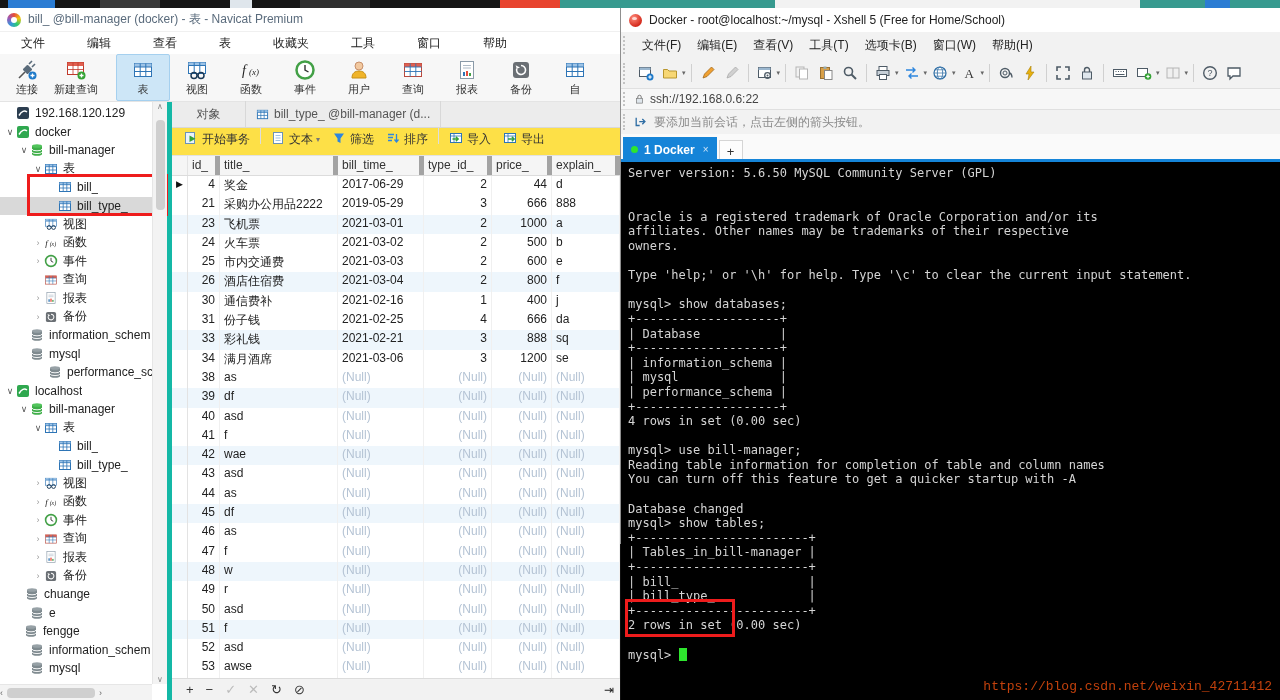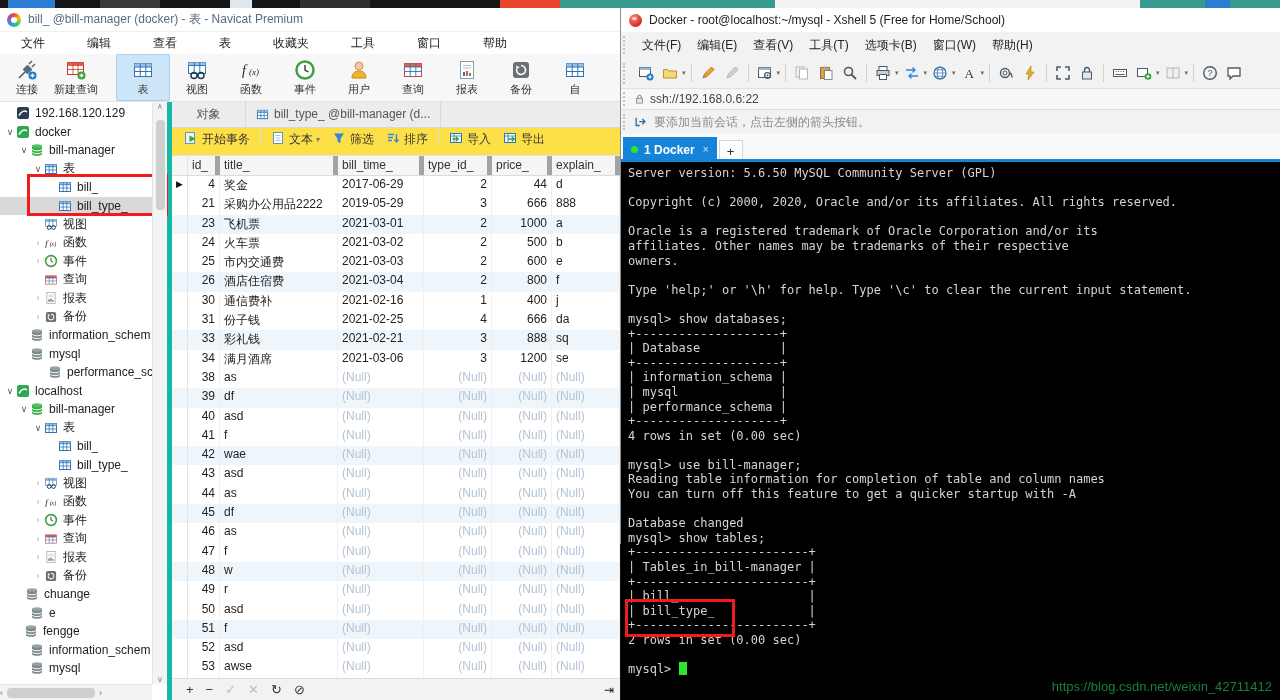--- a/index.html
+++ b/index.html
@@ -106,22 +106,22 @@
   .xs-tab .dot { width:7px; height:7px; border-radius:50%; background:#2ee52e; margin-right:6px;}
   .xs-tab .x { margin-left:8px; font-weight:normal; font-size:10px; color:#cfe4f7;}
   .xs-plus { height:22px; width:24px; background:#fdfdfd; border:1px solid #d5d5d5; border-bottom:none; margin-left:2px;
      display:flex; align-items:center; justify-content:center; font-size:13px; color:#333;}
   #terminal { position:relative; height:538px; background:#000; overflow:hidden;
      font-family:"DejaVu Sans Mono", monospace; font-size:12px; color:#d4d4d4;}
   #term-lines { position:absolute; left:7px; top:4px; right:0; }
   .tline { height:14.6px; white-space:pre; }
   #cursor { display:inline-block; width:8px; height:13px; background:#2ee52e; vertical-align:-2px;}
   #term-redbox { position:absolute; left:4px; top:437px; width:110px; height:38px; border:3px solid #ee1c1c;}
-  #watermark { position:absolute; right:8px; bottom:6px; font-size:13px; color:#15803d;
-     font-family:Liberation Sans, sans-serif;}
+  #watermark { position:absolute; right:8px; bottom:6px; font-size:13px; color:#c2410c;
+     font-family:Liberation Mono, monospace;}
 </style>
 </head>
 <body>
 
 <div id="topstrip">
     <div class="seg" style="left: 8px; width: 47px; background: rgb(43, 124, 211);"></div>
     <div class="seg" style="left: 100px; width: 60px; background: rgb(58, 58, 58);"></div>
     <div class="seg" style="left: 230px; width: 22px; background: rgb(223, 230, 236);"></div>
     <div class="seg" style="left: 300px; width: 70px; background: rgb(47, 47, 47);"></div>
     <div class="seg" style="left: 500px; width: 60px; background: rgb(232, 68, 46);"></div>
@@ -1178,21 +1178,20 @@
       <span class="dot"></span>
       <span>1 Docker</span>
       <span class="x">×</span>
     </div>
     <div class="xs-plus">+</div>
   </div>
   <div id="terminal">
     <div id="term-lines">
         <div class="tline">Server version: 5.6.50 MySQL Community Server (GPL)</div>
         <div class="tline"> </div>
-        <div class="tline">Copyright (c) 2000, 2020, Oracle and/or its affiliates. All rights reserved.</div>
         <div class="tline"> </div>
         <div class="tline">Oracle is a registered trademark of Oracle Corporation and/or its</div>
         <div class="tline">affiliates. Other names may be trademarks of their respective</div>
         <div class="tline">owners.</div>
         <div class="tline"> </div>
         <div class="tline">Type 'help;' or '\h' for help. Type '\c' to clear the current input statement.</div>
         <div class="tline"> </div>
         <div class="tline">mysql&gt; show databases;</div>
         <div class="tline">+--------------------+</div>
         <div class="tline">| Database           |</div>

